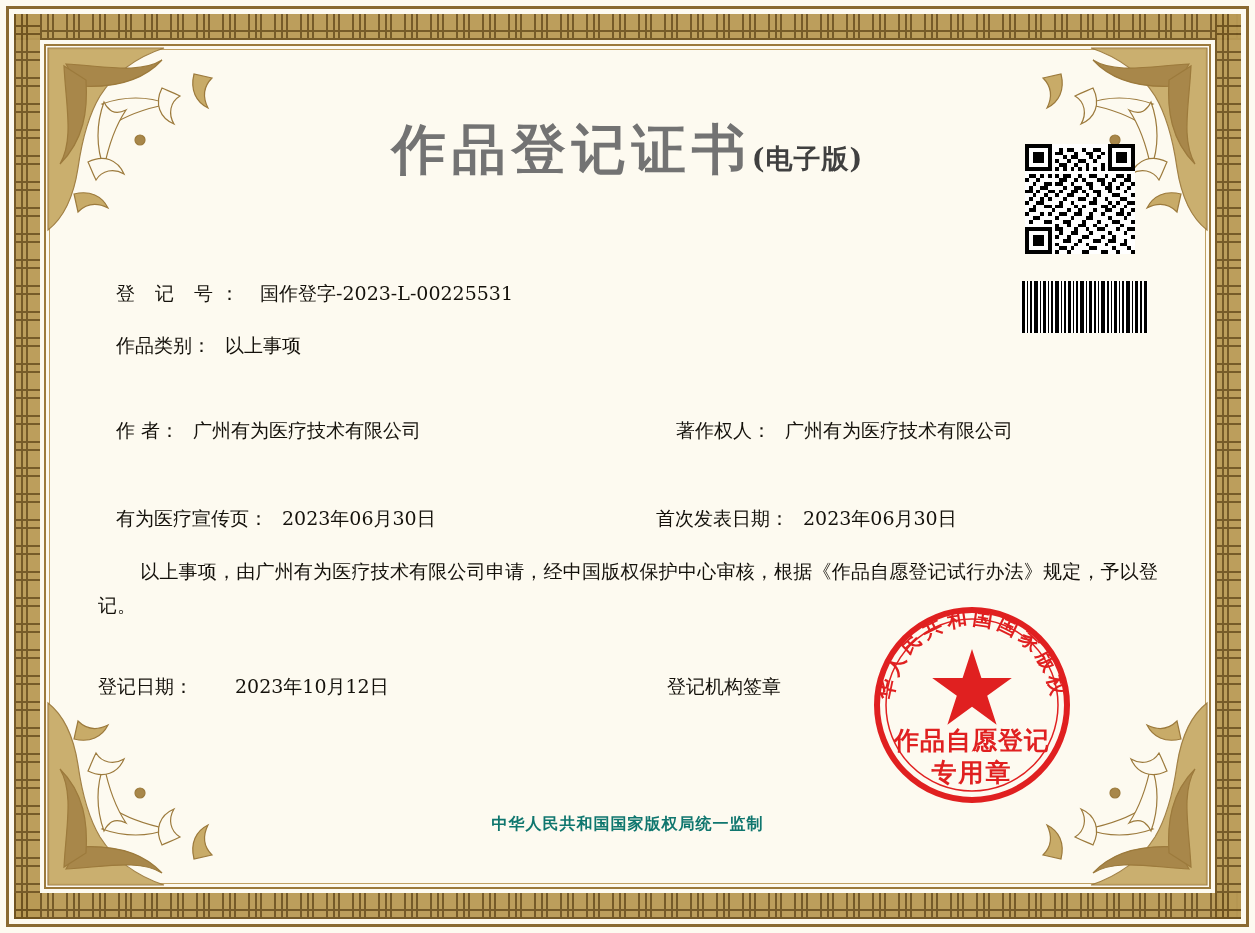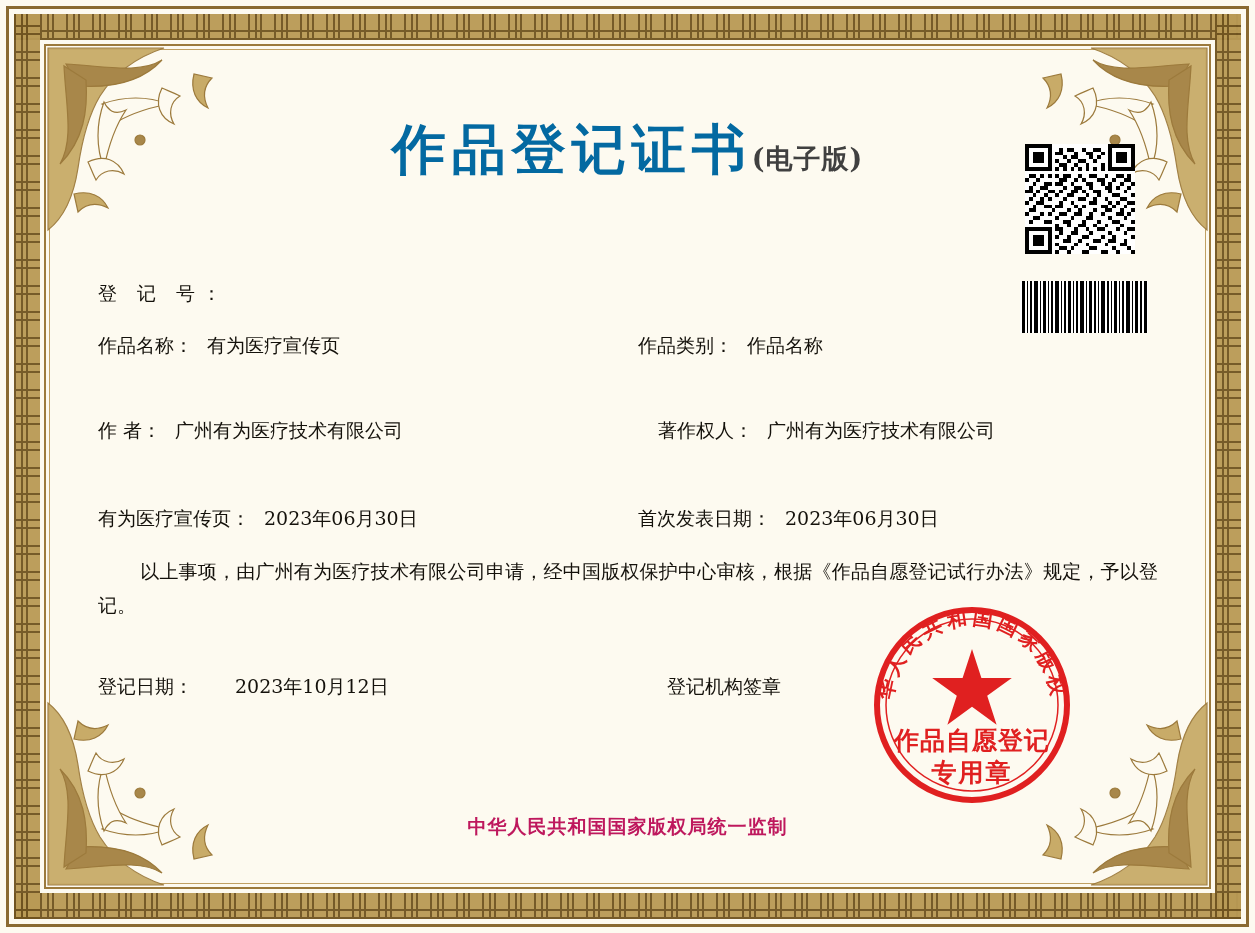--- a/index.html
+++ b/index.html
@@ -87,21 +87,21 @@
     position: absolute;
     left: 0; top: 65px;
     width: 100%;
     text-align: center;
   }
   .title-main {
     font-family: "DejaVu Serif", serif;
     font-size: 54px;
     font-weight: bold;
     letter-spacing: 6px;
-    color: #0369a1;
+    color: #737373;
   }
   .title-sub {
     font-family: "DejaVu Serif", serif;
     font-size: 27px;
     font-weight: bold;
     color: #404040;
     letter-spacing: 1px;
   }
   
   .qr {
@@ -129,20 +129,21 @@
     left: 49px;
     top: 232px;
     width: 1060px;
     font-family: "DejaVu Serif", serif;
     color: #14110b;
   }
   .row {
     position: relative;
     display: flex;
     align-items: baseline;
+    margin-left: 18px;
   }
   .lbl {
     font-size: 19px;
     white-space: nowrap;
   }
   .val {
     font-size: 19px;
     white-space: nowrap;
   }
   .col-left { width: 540px; display:flex; align-items: baseline; }
@@ -177,24 +178,24 @@
   .bottom-row .b-left { position:absolute; left: 0; top: 0; display:flex; align-items: center;}
   .bottom-row .b-right { position:absolute; left: 538px; top: 0; margin-left: 31px; }
 
   .footer {
     position: absolute;
     left: 0;
     top: 765px;
     width: 100%;
     text-align: center;
     font-family: "DejaVu Serif", serif;
-    font-size: 19px;
+    font-size: 16px;
     font-weight: bold;
     letter-spacing: 1px;
-    color: #be185d;
+    color: #0f766e;
   }
 
   
   .seal {
     position: absolute;
     left: 815px;
     top: 548px;
     width: 216px;
     height: 216px;
   }
@@ -530,33 +531,29 @@
         </g>
       </svg>
     </div>
 
     <div class="fields">
 
       <div class="row" style="height:52px;">
         <div class="col-left">
           <span class="lbl sp-wide">登 记 号：</span>
           <span class="gap12"></span>
+          <span class="val">国作登字-2023-L-00225531</span>
         </div>
       </div>
 
       <div class="row" style="height:85px;">
-        <div class="col-left">
-          <span class="lbl">作品名称：</span>
-          <span class="gap12"></span>
-          <span class="val">有为医疗宣传页</span>
-        </div>
         <div class="col-right">
           <span class="lbl">作品类别：</span>
           <span class="gap12"></span>
-          <span class="val">作品名称</span>
+          <span class="val">以上事项</span>
         </div>
       </div>
 
       <div class="row" style="height:88px;gap:20px;">
         <div class="col-left">
           <span class="lbl">作    者：</span>
           <span class="gap12"></span>
           <span class="val">广州有为医疗技术有限公司</span>
         </div>
         <div class="col-right">

